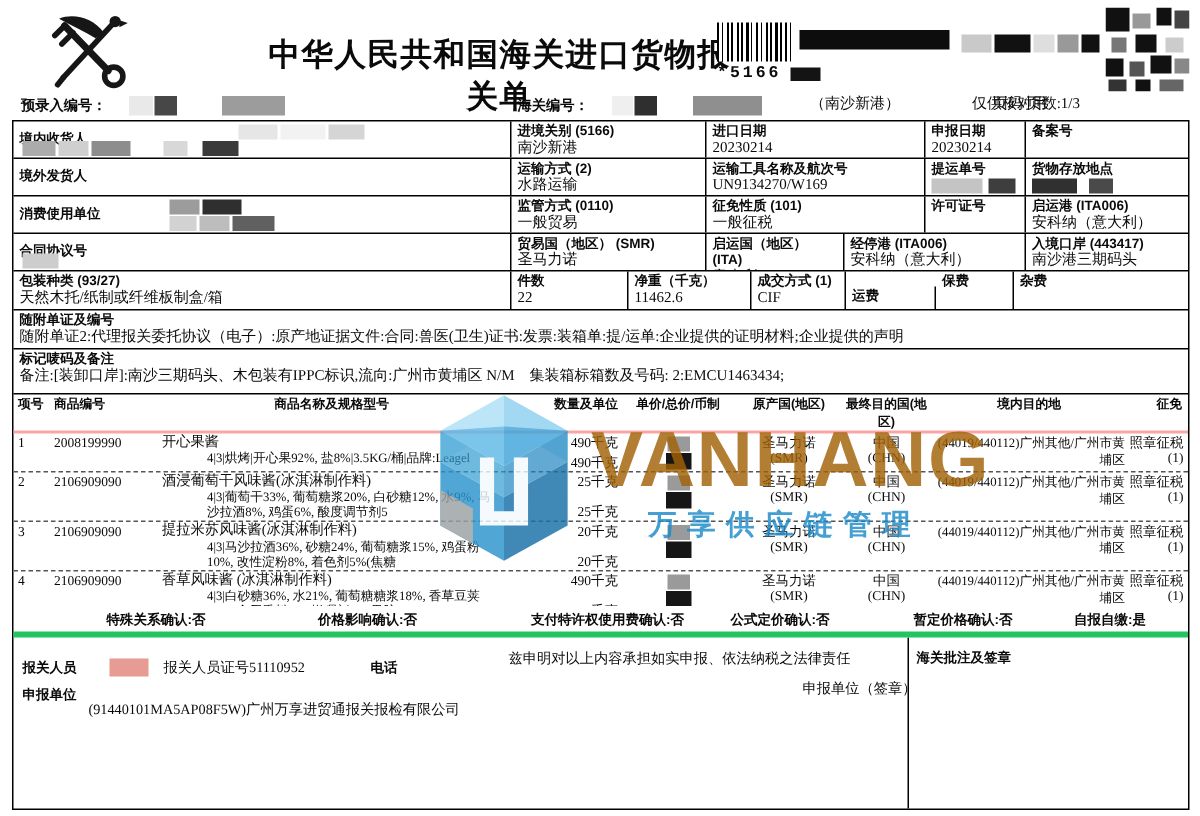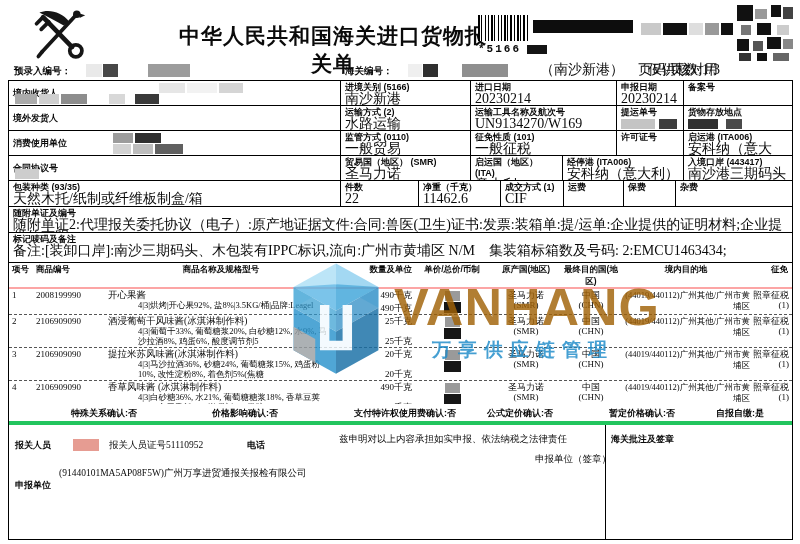--- a/index.html
+++ b/index.html
@@ -18,26 +18,26 @@
   .meta{position:absolute;left:0;top:62px;width:728px;height:18px;font-size:10px;}
   .meta .lbl{font-family:"Liberation Sans","DejaVu Sans",sans-serif;font-weight:bold;font-size:9.5px;}
   .ib{display:inline-block;height:13px;vertical-align:middle;}
   
   .form{position:absolute;left:8px;right:7px;top:80px;bottom:4px;border:1.5px solid #000;
         display:flex;flex-direction:column;background:#fff;}
   .frow{display:flex;border-bottom:1px solid #000;box-sizing:border-box;}
   .fcell{border-right:1px solid #000;box-sizing:border-box;padding:1px 4px;position:relative;overflow:hidden;}
   .fcell:last-child{border-right:none;flex:1;}
   .lbl{font-family:"Liberation Sans","DejaVu Sans",sans-serif;font-weight:bold;font-size:9px;line-height:11px;}
-  .val{font-size:14px;line-height:12px;}
+  .val{font-size:10px;line-height:12px;}
   .h25{flex:0 0 25px;height:25px;} .h26{flex:0 0 26px;height:26px;} .h30{flex:0 0 30px;height:30px;}
   .w332{width:332px;flex:0 0 332px;} .w130{width:130px;flex:0 0 130px;} .w146{width:146px;flex:0 0 146px;}
   .w67{width:67px;flex:0 0 67px;} .w92{width:92px;flex:0 0 92px;} .w121{width:121px;flex:0 0 121px;}
   .w78{width:78px;flex:0 0 78px;} .w80{width:80px;flex:0 0 80px;} .w82{width:82px;flex:0 0 82px;}
-  .w63{width:63px;flex:0 0 63px;} .w60{width:60px;flex:0 0 60px;} .w52{width:52px;flex:0 0 52px;}
+  .w63{width:63px;flex:0 0 63px;} .w60{width:60px;flex:0 0 60px;margin-top:10px;} .w52{width:52px;flex:0 0 52px;}
   
   .items-header{flex:0 0 13px;display:flex;border-bottom:2px solid #fca5a5;
     font-family:"Liberation Sans","DejaVu Sans",sans-serif;font-weight:bold;font-size:8.5px;line-height:12px;}
   .items-body{flex:1;overflow:hidden;}
   .item-row{display:flex;padding:1px 0;}
   .item-row + .item-row{border-top:1px dashed #555;}
   .c-no{flex:0 0 24px;padding-left:3px;} .c-code{flex:0 0 72px;} .c-desc{flex:0 0 226px;}
   .c-qty{flex:0 0 78px;display:flex;flex-direction:column;justify-content:space-between;align-items:flex-end;}
   .c-price{flex:0 0 80px;display:flex;flex-direction:column;align-items:center;gap:1px;padding-top:1px;}
   .c-origin{flex:0 0 68px;text-align:center;} .c-dest{flex:0 0 62px;text-align:center;}
@@ -229,21 +229,21 @@
         <div class="val">安科纳（意大利）</div>
       </div>
       <div class="fcell">
         <div class="lbl">入境口岸 (443417)</div>
         <div class="val">南沙港三期码头</div>
       </div>
     </div>
 
     <div class="frow h26">
       <div class="fcell w332">
-        <div class="lbl">包装种类 (93/35)</div>
+        <div class="lbl">包装种类 (93/27)</div>
         <div class="val">天然木托/纸制或纤维板制盒/箱</div>
       </div>
       <div class="fcell w78">
         <div class="lbl">件数</div>
         <div class="val">22</div>
       </div>
       <div class="fcell w82">
         <div class="lbl">净重（千克）</div>
         <div class="val">11462.6</div>
       </div>
@@ -415,21 +415,21 @@
       <span style="left:600px;">暂定价格确认:否</span>
       <span style="left:707px;">自报自缴:是</span>
     </div>
 
     <div class="f2">
       <div class="f2-ab">
         <span class="fs blbl" style="left:6px;top:14px;">报关人员</span>
         <span class="rb" style="left:64px;top:14px;width:26px;height:12px;background:#dd7b6e;opacity:.75;"></span>
         <span class="fs" style="left:100px;top:14px;">报关人员证号51110952</span>
         <span class="fs blbl" style="left:238px;top:14px;">电话</span>
-        <span class="fs blbl" style="left:6px;top:54px;">申报单位</span>
+        <span class="fs blbl" style="left:6px;top:32px;">申报单位</span>
         <span class="fs" style="left:50px;top:42px;">(91440101MA5AP08F5W)广州万享进贸通报关报检有限公司</span>
         <span class="fs" style="left:330px;top:8px;width:272px;">兹申明对以上内容承担如实申报、依法纳税之法律责任</span>
         <span class="fs" style="left:330px;top:28px;width:272px;text-align:right;">申报单位（签章）</span>
       </div>
       <div class="f2-c">
         <span class="blbl">海关批注及签章</span>
       </div>
     </div>
   </div>
 

